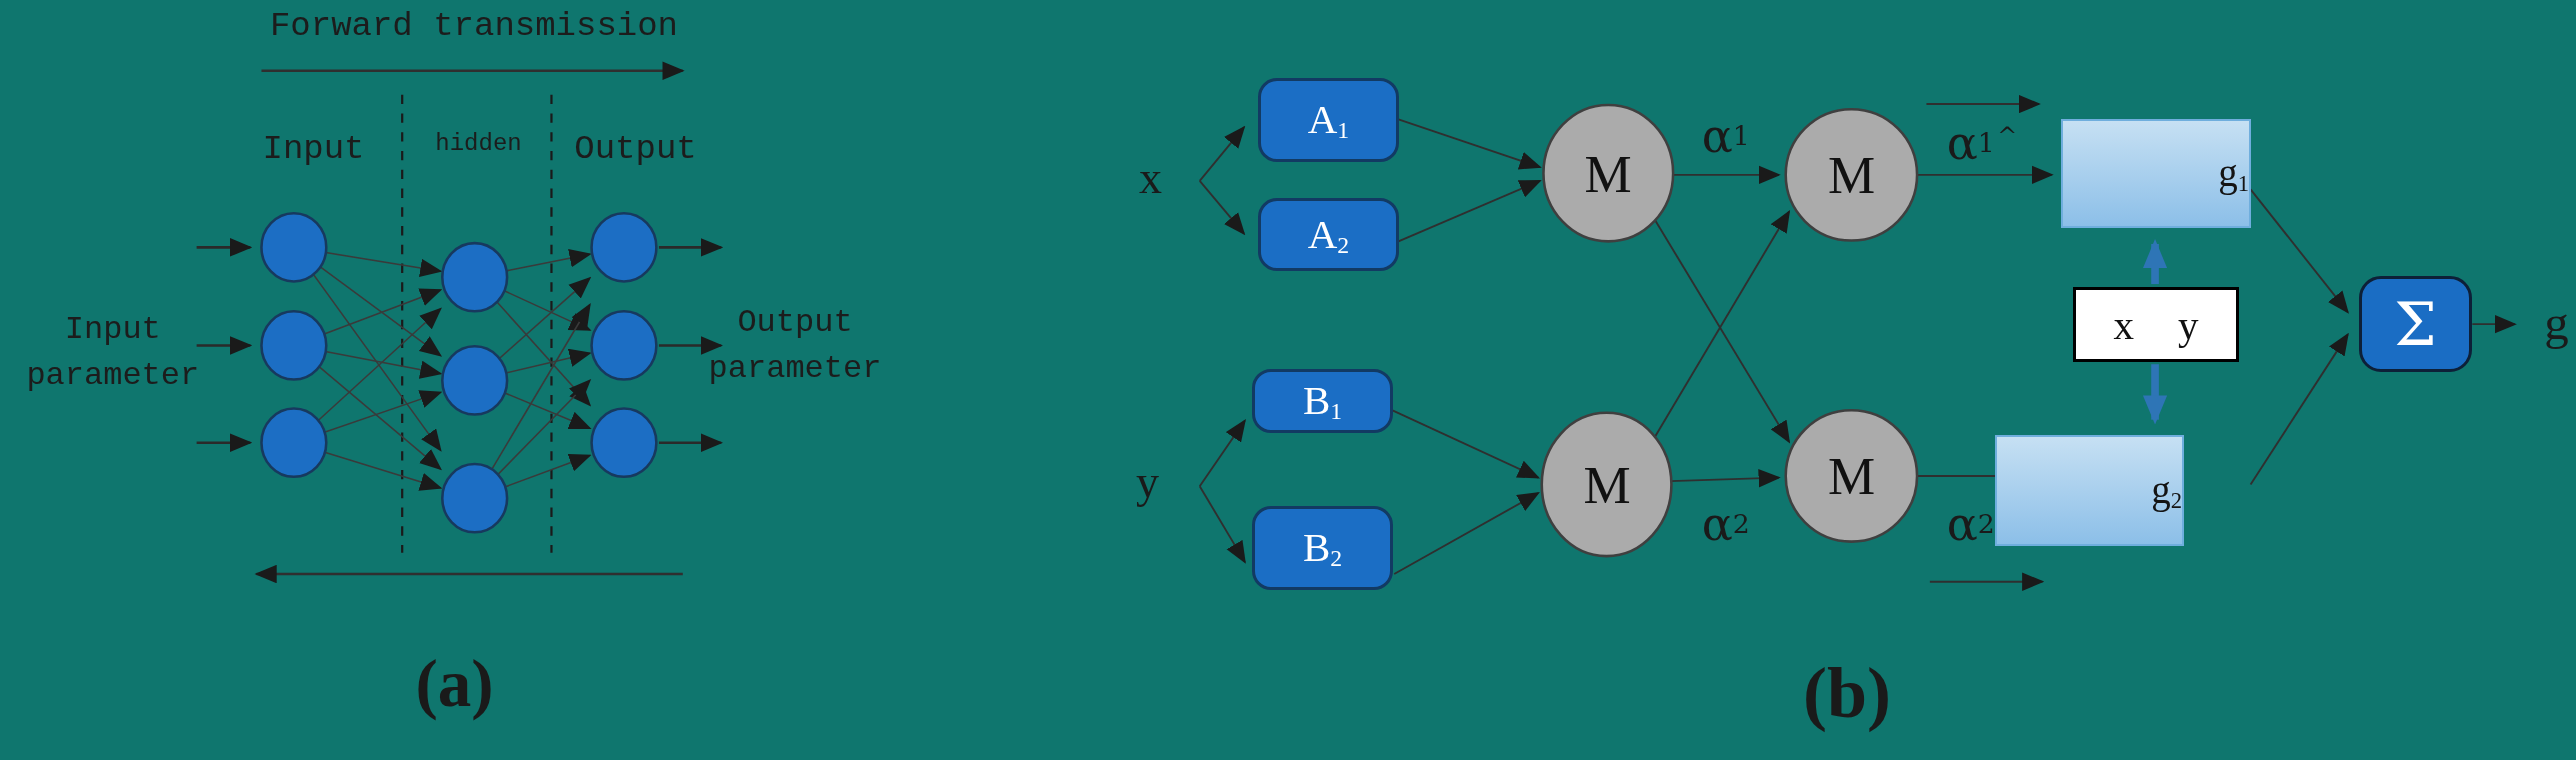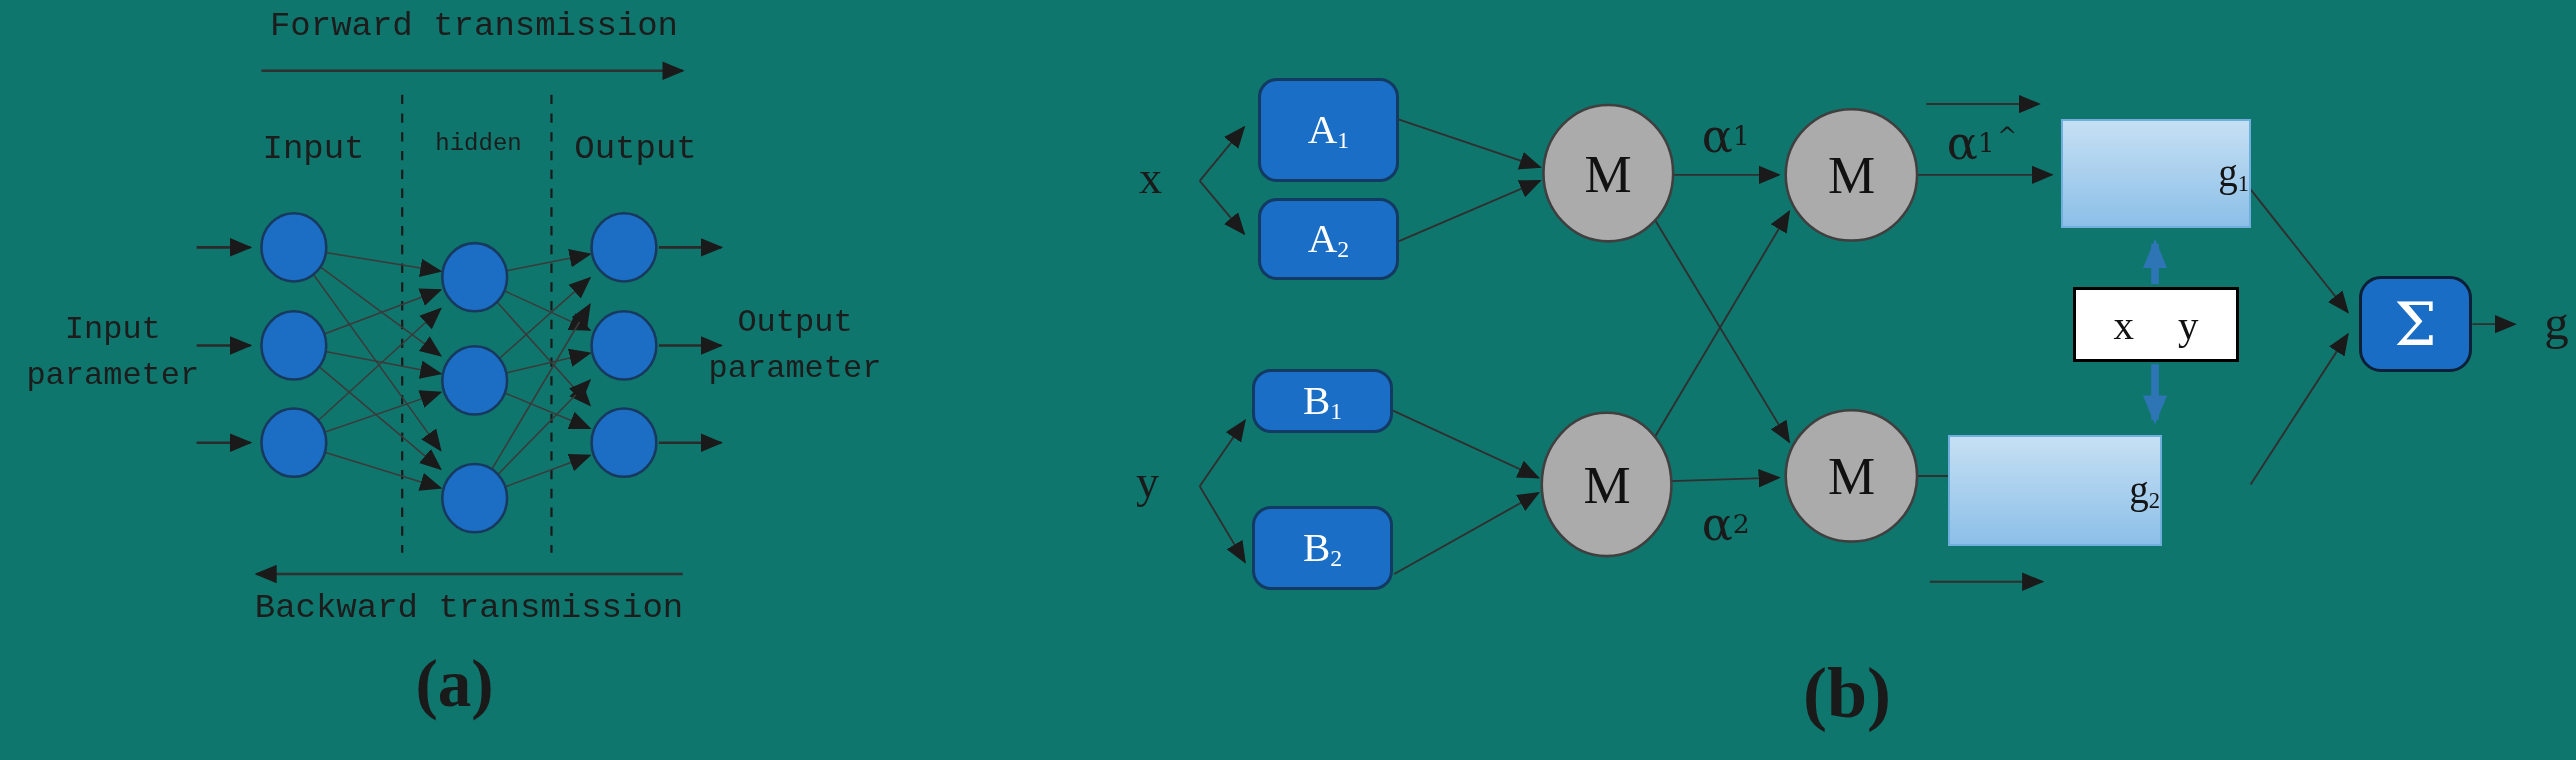--- a/index.html
+++ b/index.html
@@ -21,43 +21,43 @@
   .cap-a{left:363px;top:645px;width:183px;font-size:67px;}
   .cap-b{left:1753px;top:652px;width:188px;font-size:72px;}
 
   
   .io-lbl{font-size:46px;}
   .x-lbl{left:1126px;top:152px;width:49px;}
   .y-lbl{left:1123px;top:456px;width:49px;}
   .bluebox{position:absolute;background:#1b6ec5;border:3.4px solid #123a63;border-radius:19px;
            color:#ffffff;display:flex;align-items:center;justify-content:center;
            font-size:41px;box-sizing:border-box;}
-  .box-a1{left:1258px;top:78px;width:141px;height:104px;}
-  .box-a2{left:1258px;top:198px;width:141px;height:82px;}
+  .box-a1{left:1258px;top:78px;width:141px;height:84px;}
+  .box-a2{left:1258px;top:198px;width:141px;height:73px;}
   .box-b1{left:1252px;top:369px;width:141px;height:64px;}
   .box-b2{left:1252px;top:506px;width:141px;height:84px;}
   .m-lbl{position:absolute;display:flex;align-items:center;justify-content:center;
          font-size:53px;color:#111;}
   .m1t{left:1544px;top:105px;width:128px;height:137px;}
   .m1b{left:1543px;top:415px;width:128px;height:140px;}
   .m2t{left:1786px;top:109px;width:131px;height:131px;}
   .m2b{left:1786px;top:410px;width:131px;height:131px;}
   .alpha{position:absolute;display:flex;align-items:center;justify-content:center;
          font-size:46px;font-family:"DejaVu Serif","Liberation Serif",serif;}
   .al1{left:1664px;top:109px;width:126px;height:53px;}
   .al2{left:1664px;top:497px;width:126px;height:53px;}
   .al1h{left:1916px;top:116px;width:132px;height:53px;}
   .al2h{left:1916px;top:497px;width:132px;height:53px;}
   .sb{font-size:0.58em;vertical-align:-0.22em;}
   .hat{font-size:0.52em;position:relative;top:-0.28em;margin-left:2.6px;}
   .gbox{position:absolute;background:linear-gradient(180deg,#c6e0f3 0%,#8cbfe8 100%);
         border:2.6px solid #6faedd;display:flex;align-items:center;justify-content:flex-end;
         font-size:39px;color:#141414;box-sizing:border-box;}
   .g1{left:2061px;top:119px;width:190px;height:109px;}
-  .g2{left:1948px;top:435px;width:214px;height:111px;}
+  .g2{left:1995px;top:435px;width:189px;height:111px;}
   .xybox{position:absolute;left:2073px;top:287px;width:166px;height:75px;background:#ffffff;
          border:3.4px solid #000000;box-sizing:border-box;display:flex;align-items:center;
          justify-content:center;gap:44px;font-size:41px;color:#111;}
   .sumbox{position:absolute;left:2359px;top:276px;width:113px;height:96px;background:#1a6dc4;
           border:3.4px solid #0d2038;border-radius:22px;box-sizing:border-box;display:flex;
           align-items:center;justify-content:center;color:#ffffff;font-size:60px;
           font-family:"DejaVu Serif","Liberation Serif",serif;}
   .g-out{left:2524px;top:295px;width:65px;font-size:49px;}
 
   
@@ -171,21 +171,20 @@
   <div class="lbl mono col-hidden">hidden</div>
   <div class="lbl mono col-output">Output</div>
   <div class="lbl mono leftcap">
     <div>Input</div>
     <div>parameter</div>
   </div>
   <div class="lbl mono rightcap">
     <div>Output</div>
     <div>parameter</div>
   </div>
-  <div class="lbl mono back">Backward transmission</div>
   <div class="lbl cap cap-a">(a)</div>
 
   <div class="lbl io-lbl x-lbl">x</div>
   <div class="lbl io-lbl y-lbl">y</div>
 
   <div class="bluebox box-a1">
     <span><span>A</span><sub class="sb">1</sub></span>
   </div>
   <div class="bluebox box-a2">
     <span><span>A</span><sub class="sb">2</sub></span>

